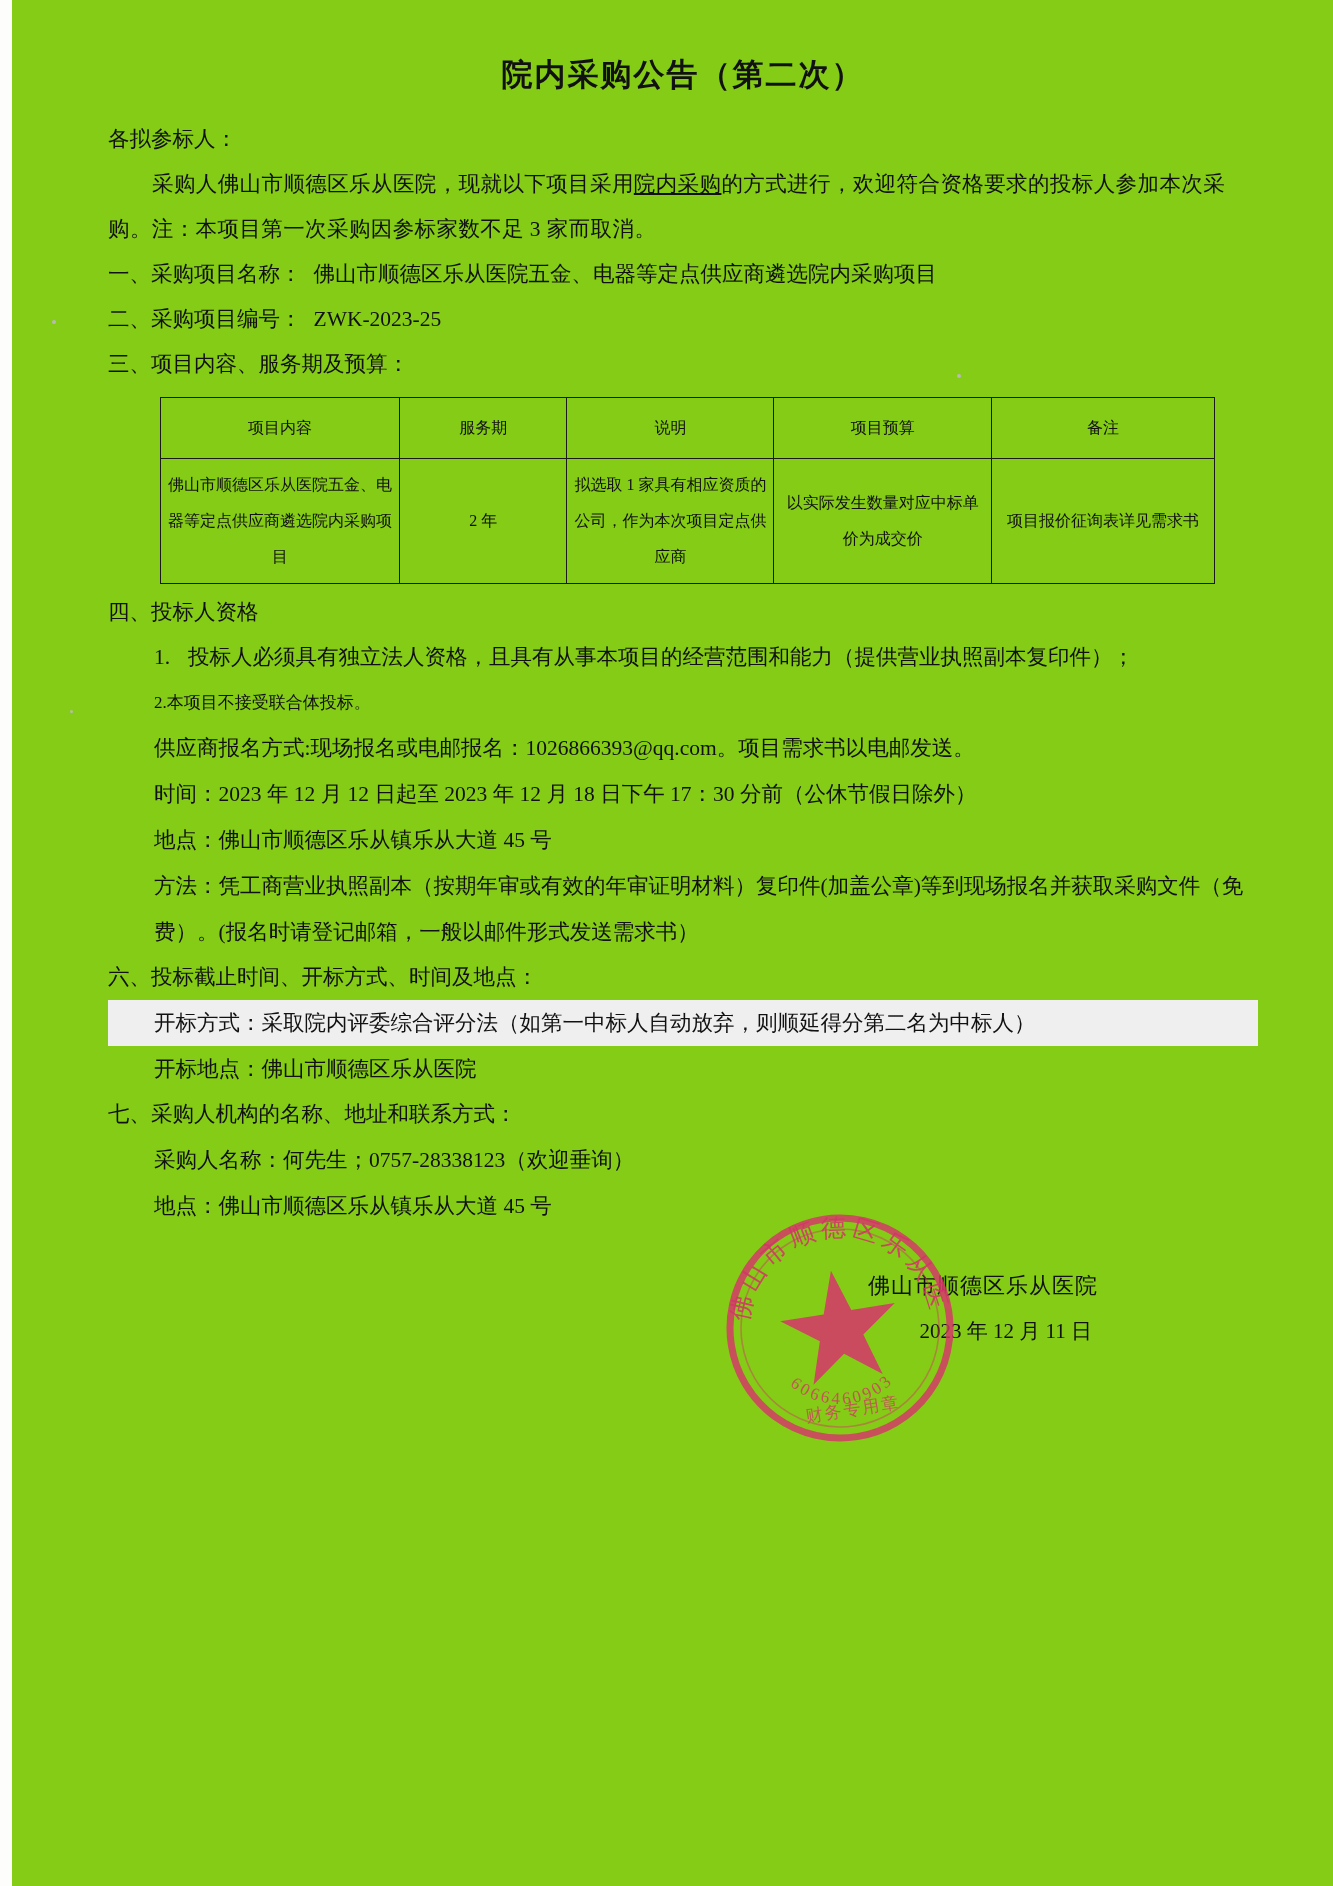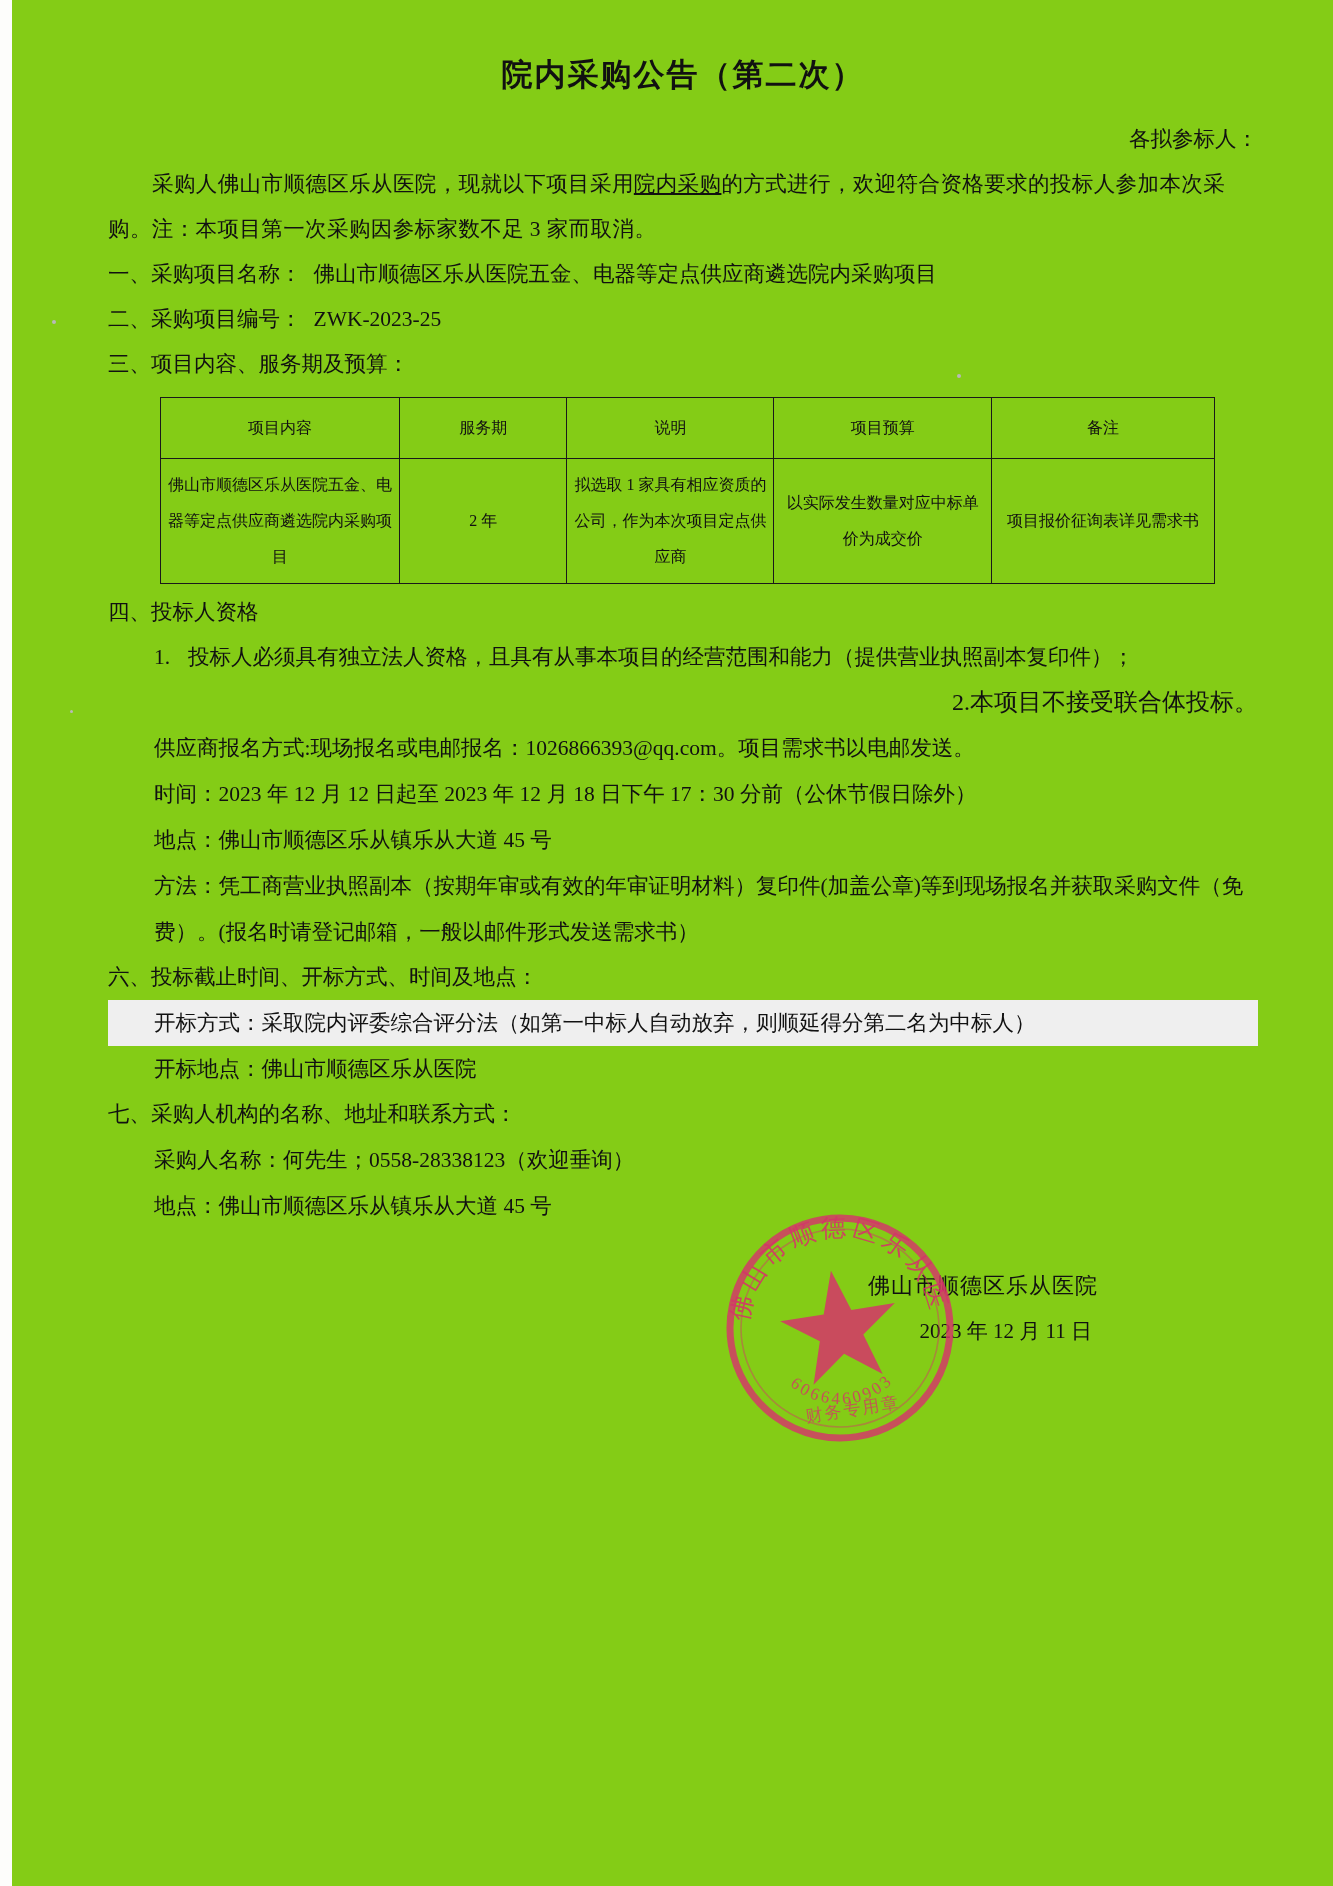--- a/index.html
+++ b/index.html
@@ -44,21 +44,20 @@
   .para {
     font-size: 21.5px;
     line-height: 45px;
     margin: 0;
     letter-spacing: 0.4px;
   }
   .salutation {
     font-size: 21.5px;
     line-height: 42px;
     margin: 0 0 2px 0;
-    text-align: right;
   }
   .indent2 {
     text-indent: 44px;
   }
   .u-line {
     text-decoration: underline;
   }
   .numbered {
     font-size: 21.5px;
     line-height: 45px;
@@ -82,24 +81,23 @@
     line-height: 45px;
     padding-left: 80px;
     position: relative;
     text-indent: 0;
   }
   .sub-item .marker {
     position: absolute;
     left: 46px;
   }
   .sub-item-plain {
-    font-size: 24px;
+    font-size: 17px;
     line-height: 45px;
     padding-left: 46px;
-    text-align: right;
   }
   .indent-block {
     font-size: 21.5px;
     line-height: 46px;
     padding-left: 46px;
   }
   table.proj {
     border-collapse: collapse;
     margin: 10px 0 6px 52px;
     width: 1055px;
@@ -230,21 +228,21 @@
         <span class="lead">六、投标截止时间、开标方式、时间及地点：</span>
       </div>
 
       <div class="indent-block hl">开标方式：采取院内评委综合评分法（如第一中标人自动放弃，则顺延得分第二名为中标人）</div>
       <div class="indent-block">开标地点：佛山市顺德区乐从医院</div>
 
       <div class="numbered">
         <span class="lead">七、采购人机构的名称、地址和联系方式：</span>
       </div>
 
-      <div class="indent-block">采购人名称：何先生；0558-28338123（欢迎垂询）</div>
+      <div class="indent-block">采购人名称：何先生；0757-28338123（欢迎垂询）</div>
       <div class="indent-block">地点：佛山市顺德区乐从镇乐从大道 45 号</div>
 
       <div class="sign-block">
         <div class="sign-line">佛山市顺德区乐从医院</div>
         <div class="sign-date">2023 年 12 月 11 日</div>
       </div>
 
     </div>
 
     <div class="stamp">

